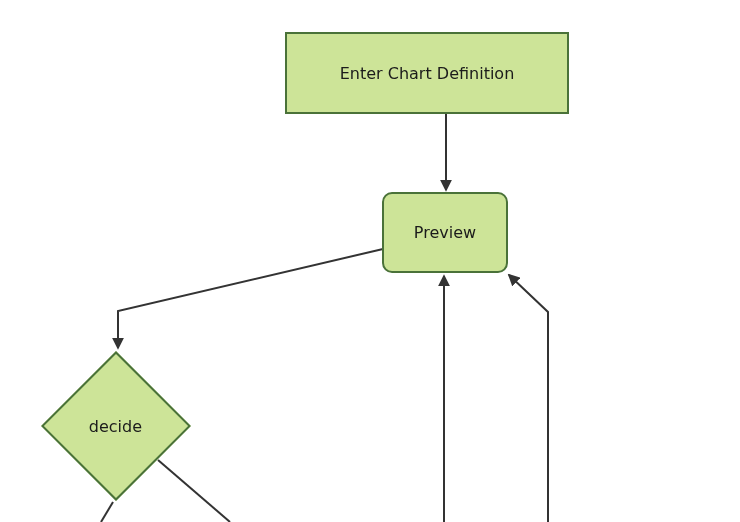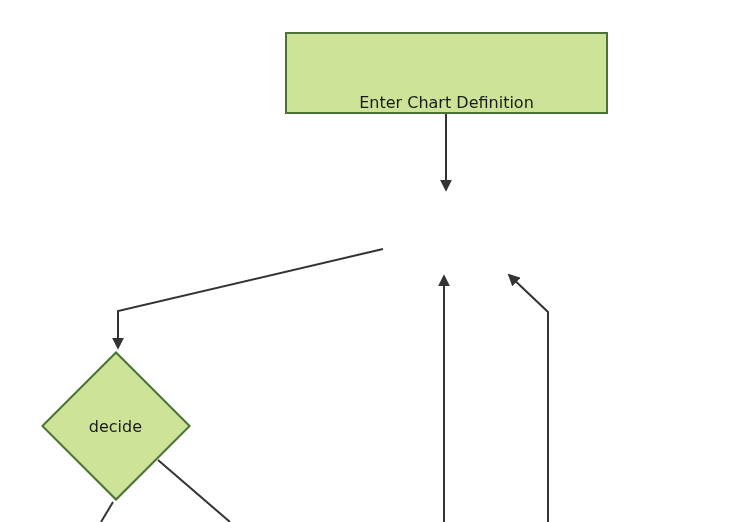--- a/index.html
+++ b/index.html
@@ -23,21 +23,21 @@
   .edge{fill:none;stroke:var(--edge-color);stroke-width:2px;}
   .arrowhead{fill:var(--edge-color);}
   .node{
     position:absolute;
     background:var(--node-fill);
     border:2px solid var(--node-border);
     display:flex;align-items:center;justify-content:center;
     font-size:16px;
     text-align:center;
   }
-  .node-rect{left:285px;top:32px;width:323px;height:82px;align-items:flex-end;}
+  .node-rect{left:285px;top:32px;width:284px;height:82px;}
   .node-rounded{left:382px;top:192px;width:126px;height:81px;border-radius:10px;}
   .node-diamond{
     left:63px;top:373px;width:106px;height:106px;
     transform:rotate(45deg);
   }
   .node-diamond .diamond-label{transform:rotate(-45deg);white-space:nowrap;}
 </style>
 </head>
 <body>
 
@@ -54,18 +54,21 @@
     <path class="edge" d="M444,522 L444,276" marker-end="url(#arrow)"></path>
     <path class="edge" d="M548,522 L548,312 L509,275" marker-end="url(#arrow)"></path>
     <path class="edge" d="M113,502 L101,522"></path>
     <path class="edge" d="M158,460 L230,522"></path>
   </svg>
 
   <div class="node node-rect">
     <span>Enter Chart Definition</span>
   </div>
 
+  <div class="node node-rounded">
+    <span>Preview</span>
+  </div>
 
   <div class="node node-diamond">
     <span class="diamond-label">decide</span>
   </div>
 
 </div>
 
 </body></html>

